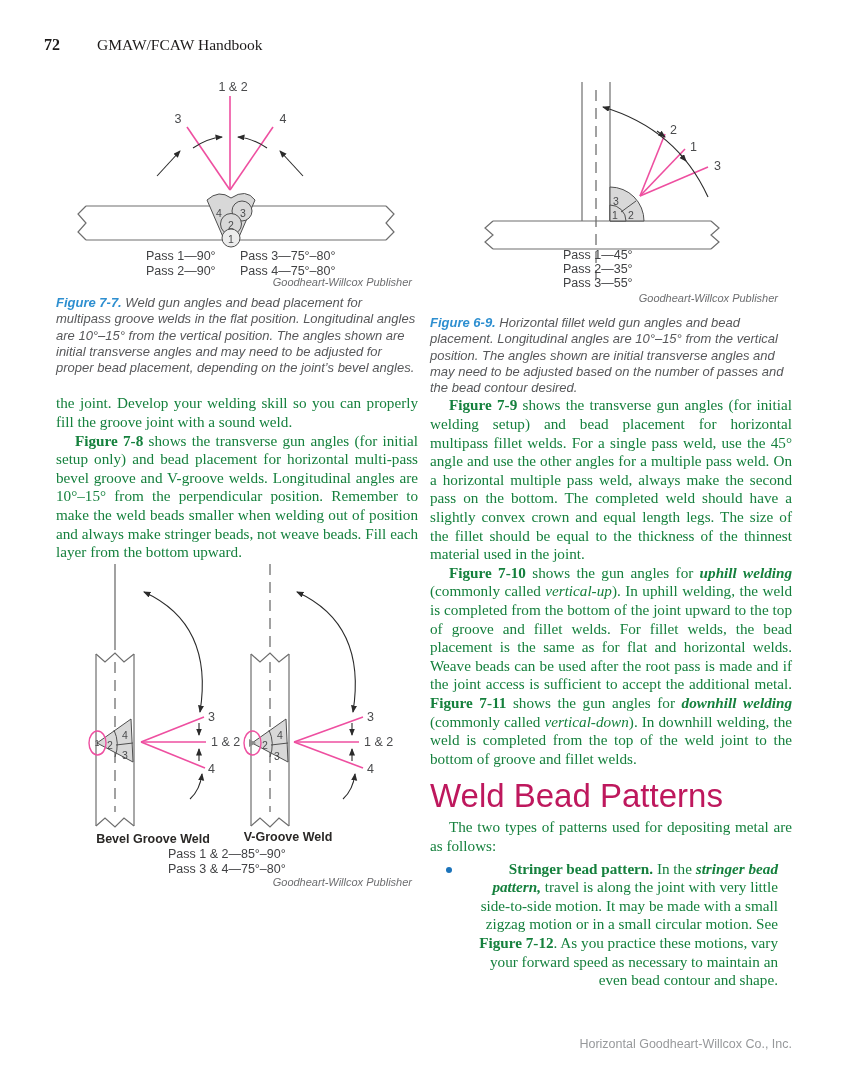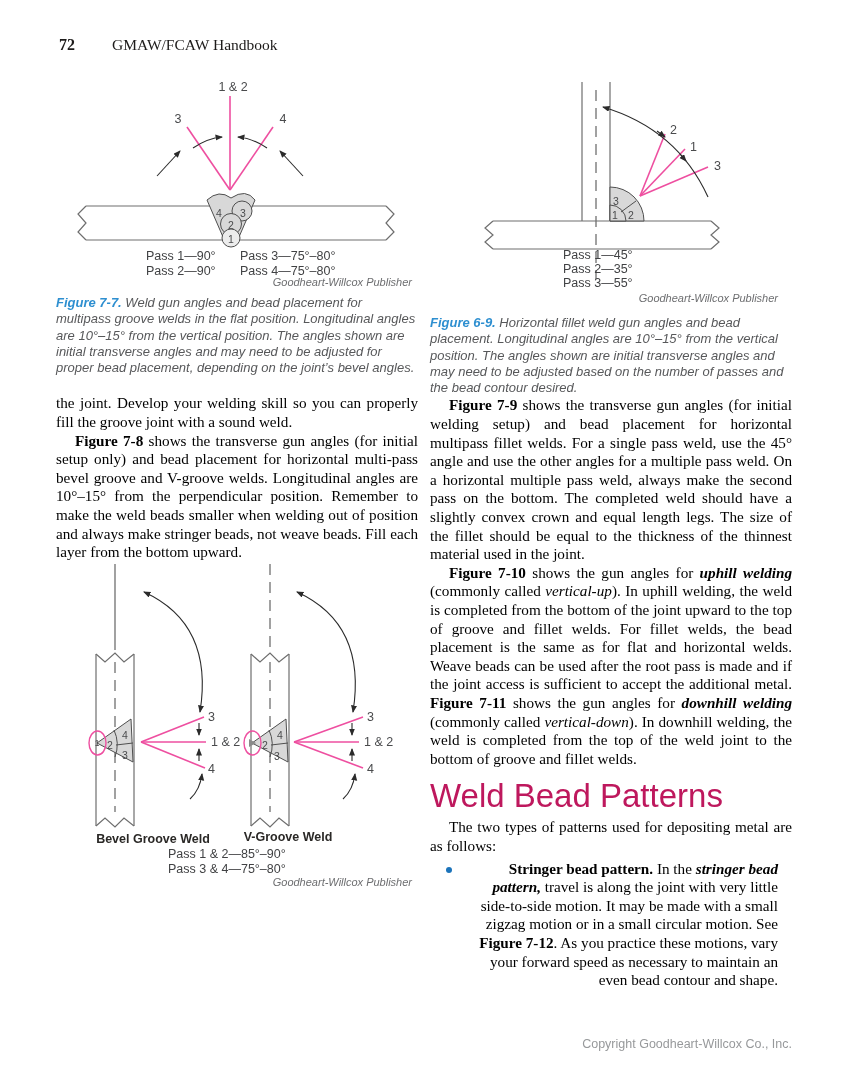--- a/index.html
+++ b/index.html
@@ -1,35 +1,35 @@
 <!DOCTYPE html>
 <html lang="en"><head>
 <meta charset="utf-8">
 <style>
   html,body{margin:0;padding:0;background:#ffffff;}
   .page{position:relative;width:849px;height:1087px;background:#ffffff;overflow:hidden;
         font-family:"Liberation Serif",serif;color:#2b2a28;}
-  .runhead{position:absolute;top:36px;left:59px;font-size:15.5px;color:#1d1b1a;}
+  .runhead{position:absolute;top:36px;left:44px;font-size:15.5px;color:#1d1b1a;}
   .runhead .num{font-weight:bold;font-size:16px;margin-right:37px;}
   .col{position:absolute;width:362px;}
   .col-left{left:56px;top:77px;}
   .col-right{left:430px;top:74px;}
   .figure svg{display:block;}
   svg text{font-family:"Liberation Sans",sans-serif;fill:#4a4b4d;}
   .dt{font-size:12.5px;}
   .dn{font-size:10.5px;}
   .dnn{font-size:8.5px;}
   .passlbl{font-size:12.5px;fill:#414244;}
   .subttl{font-size:12.5px;font-weight:bold;fill:#2a2826;}
   .credit{font-size:11px;font-style:italic;fill:#6d6e70;}
   .caption{font-family:"Liberation Sans",sans-serif;font-size:13px;line-height:16.3px;color:#57585a;margin-top:6px;font-style:italic;}
   .caption .figlabel{color:#2e8fd0;font-weight:bold;}
   .cap78{margin-top:9px;}
   .cap79{margin-top:9px;}
-  .bodytext{font-size:15.2px;line-height:18.6px;text-align:justify;color:#000000;}
+  .bodytext{font-size:15.2px;line-height:18.6px;text-align:justify;color:#15803d;}
   .bodytext p{margin:0;}
   .mt18{margin-top:18px;}
   .mt9{}
   .indent{text-indent:19px;}
   .bld{font-weight:bold;}
   .ital{font-style:italic;}
   .bldital{font-weight:bold;font-style:italic;}
   .sec-heading{font-family:"Liberation Sans",sans-serif;font-size:33px;line-height:28px;
                font-weight:normal;color:#be185d;margin:14px 0 8px 0;}
   .bullet-row{display:flex;margin-top:4px;text-align:right;}
@@ -269,14 +269,14 @@
     </div>
 
     <div class="bodytext bullet-row">
       <span class="bullet-dot"></span>
       <span class="bullet-body">
         <span class="bld">Stringer bead pattern.</span><span> In the </span><span class="bldital">stringer bead pattern,</span><span> travel is along the joint with very little side-to-side motion. It may be made with a small zigzag motion or in a small circular motion. See </span><span class="bld">Figure 7-12</span><span>. As you practice these motions, vary your forward speed as necessary to maintain an even bead contour and shape.</span>
       </span>
     </div>
   </div>
 
-  <div class="footer">Copyright Goodheart-Willcox Co., Inc.</div>
+  <div class="footer">Horizontal Goodheart-Willcox Co., Inc.</div>
 </div>
 
 </body></html>

